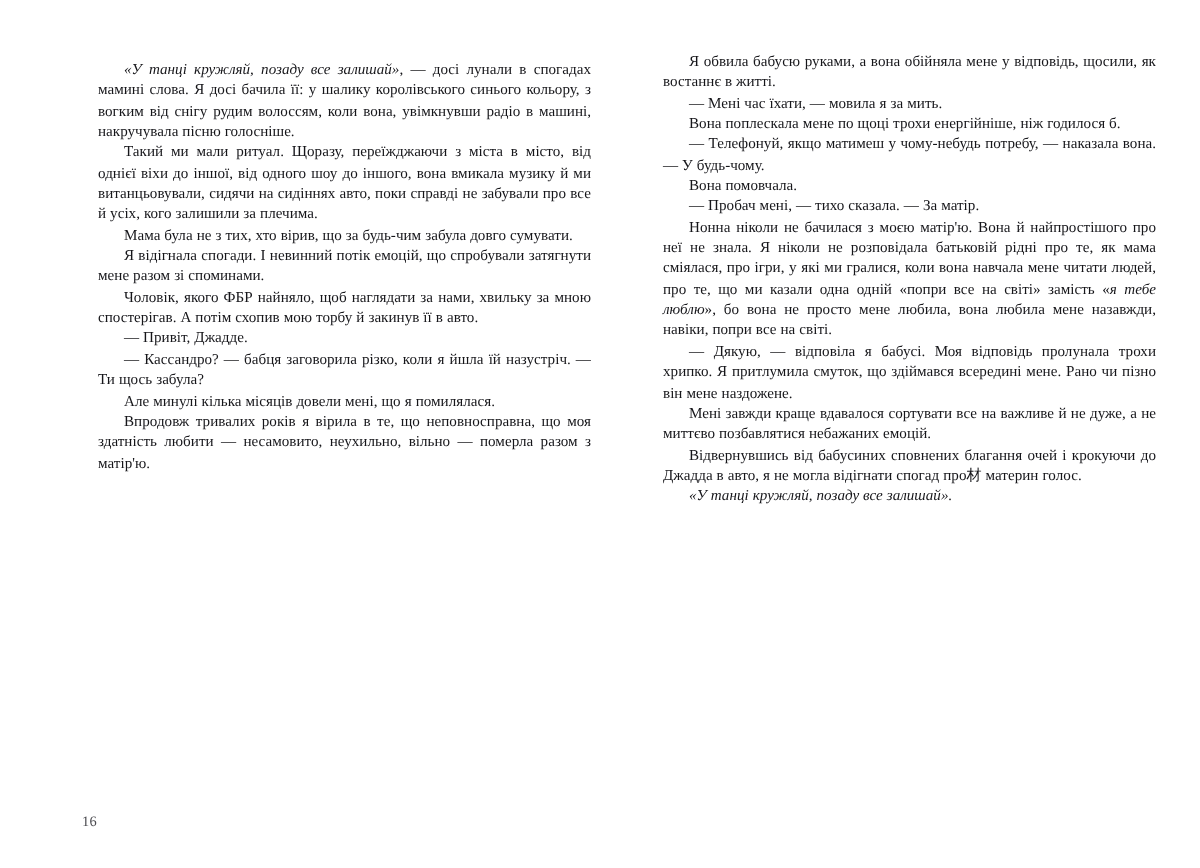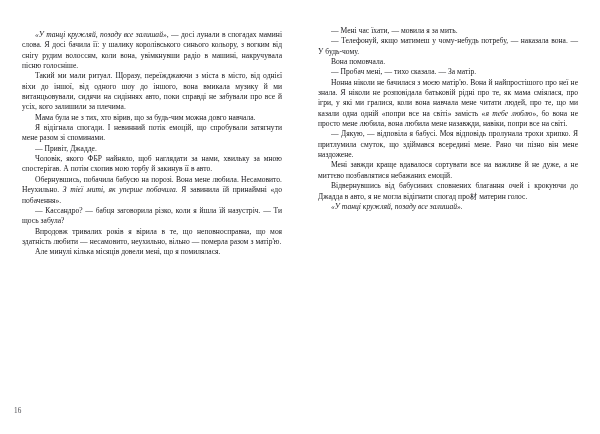--- a/index.html
+++ b/index.html
@@ -23,20 +23,21 @@
     box-sizing: border-box;
   }
   .page {
     position: relative;
     box-sizing: border-box;
     width: 300px;
     height: 434px;
   }
   .page-left {
     padding: 30px 18px 0 22px;
+    margin-left: 27px;
   }
   .page-right {
     padding: 26px 22px 0 18px;
   }
   .textblock {
     font-size: 7.55px;
     line-height: 10.35px;
     text-align: justify;
     text-justify: inter-word;
     letter-spacing: 0.01px;
@@ -73,37 +74,38 @@
 </style>
 </head>
 <body>
 
 <div class="spread">
 
   <div class="page page-left">
     <div class="textblock" id="left-text">
         <p><i>«У танці кружляй, позаду все залишай»</i><span>, — досі лунали в спогадах мамині слова. Я досі бачила її: у шалику королівського синього кольору, з вогким від снігу рудим волоссям, коли вона, увімкнувши радіо в машині, накручувала пісню голосніше.</span></p>
         <p><span>Такий ми мали ритуал. Щоразу, переїжджаючи з міста в місто, від однієї віхи до іншої, від одного шоу до іншого, вона вмикала музику й ми витанцьовували, сидячи на сидіннях авто, поки справді не забували про все й усіх, кого залишили за плечима.</span></p>
-        <p><span>Мама була не з тих, хто вірив, що за будь-чим можна довго навчала.</span></p>
+        <p><span>Мама була не з тих, хто вірив, що за будь-чим забула довго сумувати.</span></p>
         <p><span>Я відігнала спогади. І невинний потік емоцій, що спробували затягнути мене разом зі споминами.</span></p>
+        <p><span>Чоловік, якого ФБР найняло, щоб наглядати за нами, хвильку за мною спостерігав. А потім схопив мою торбу й закинув її в авто.</span></p>
         <p><span>— Привіт, Джадде.</span></p>
-        <p><span>Чоловік, якого ФБР найняло, щоб наглядати за нами, хвильку за мною спостерігав. А потім схопив мою торбу й закинув її в авто.</span></p>
-        <p><span>Обернувшись, побачила бабусю на порозі. Вона мене любила. Несамовито. Неухильно. </span><i>З тієї миті, як уперше побачила.</i><span> Я завинила їй принаймні «до побачення».</span></p>
         <p><span>— Кассандро? — бабця заговорила різко, коли я йшла їй назустріч. — Ти щось забула?</span></p>
+        <p><span>Але минулі кілька місяців довели мені, що я помилялася.</span></p>
         <p><span>Впродовж тривалих років я вірила в те, що неповносправна, що моя здатність любити — несамовито, неухильно, вільно — померла разом з матір'ю.</span></p>
-        <p><span>Але минулі кілька місяців довели мені, що я помилялася.</span></p>
       </div>
     <div class="folio">16</div>
   </div>
 
   <div class="gutter"></div>
 
   <div class="page page-right">
     <div class="textblock" id="right-text">
+        <p><span>Я обвила бабусю руками, а вона обійняла мене у відповідь, щосили, як востаннє в житті.</span></p>
         <p><span>— Мені час їхати, — мовила я за мить.</span></p>
+        <p><span>Вона поплескала мене по щоці трохи енергійніше, ніж годилося б.</span></p>
         <p><span>— Телефонуй, якщо матимеш у чому-небудь потребу, — наказала вона. — У будь-чому.</span></p>
         <p><span>Вона помовчала.</span></p>
         <p><span>— Пробач мені, — тихо сказала. — За матір.</span></p>
         <p><span>Нонна ніколи не бачилася з моєю матір'ю. Вона й найпростішого про неї не знала. Я ніколи не розповідала батьковій рідні про те, як мама сміялася, про ігри, у які ми гралися, коли вона навчала мене читати людей, про те, що ми казали одна одній «попри все на світі» замість «</span><i>я тебе люблю</i><span>», бо вона не просто мене любила, вона любила мене назавжди, навіки, попри все на світі.</span></p>
         <p><span>— Дякую, — відповіла я бабусі. Моя відповідь пролунала трохи хрипко. Я притлумила смуток, що здіймався всередині мене. Рано чи пізно він мене наздожене.</span></p>
         <p><span>Мені завжди краще вдавалося сортувати все на важливе й не дуже, а не миттєво позбавлятися небажаних емоцій.</span></p>
         <p><span>Відвернувшись від бабусиних сповнених благання очей і крокуючи до Джадда в авто, я не могла відігнати спогад про材 материн голос.</span></p>
         <p><i>«У танці кружляй, позаду все залишай».</i></p>
       </div>
     <div class="folio"></div>

